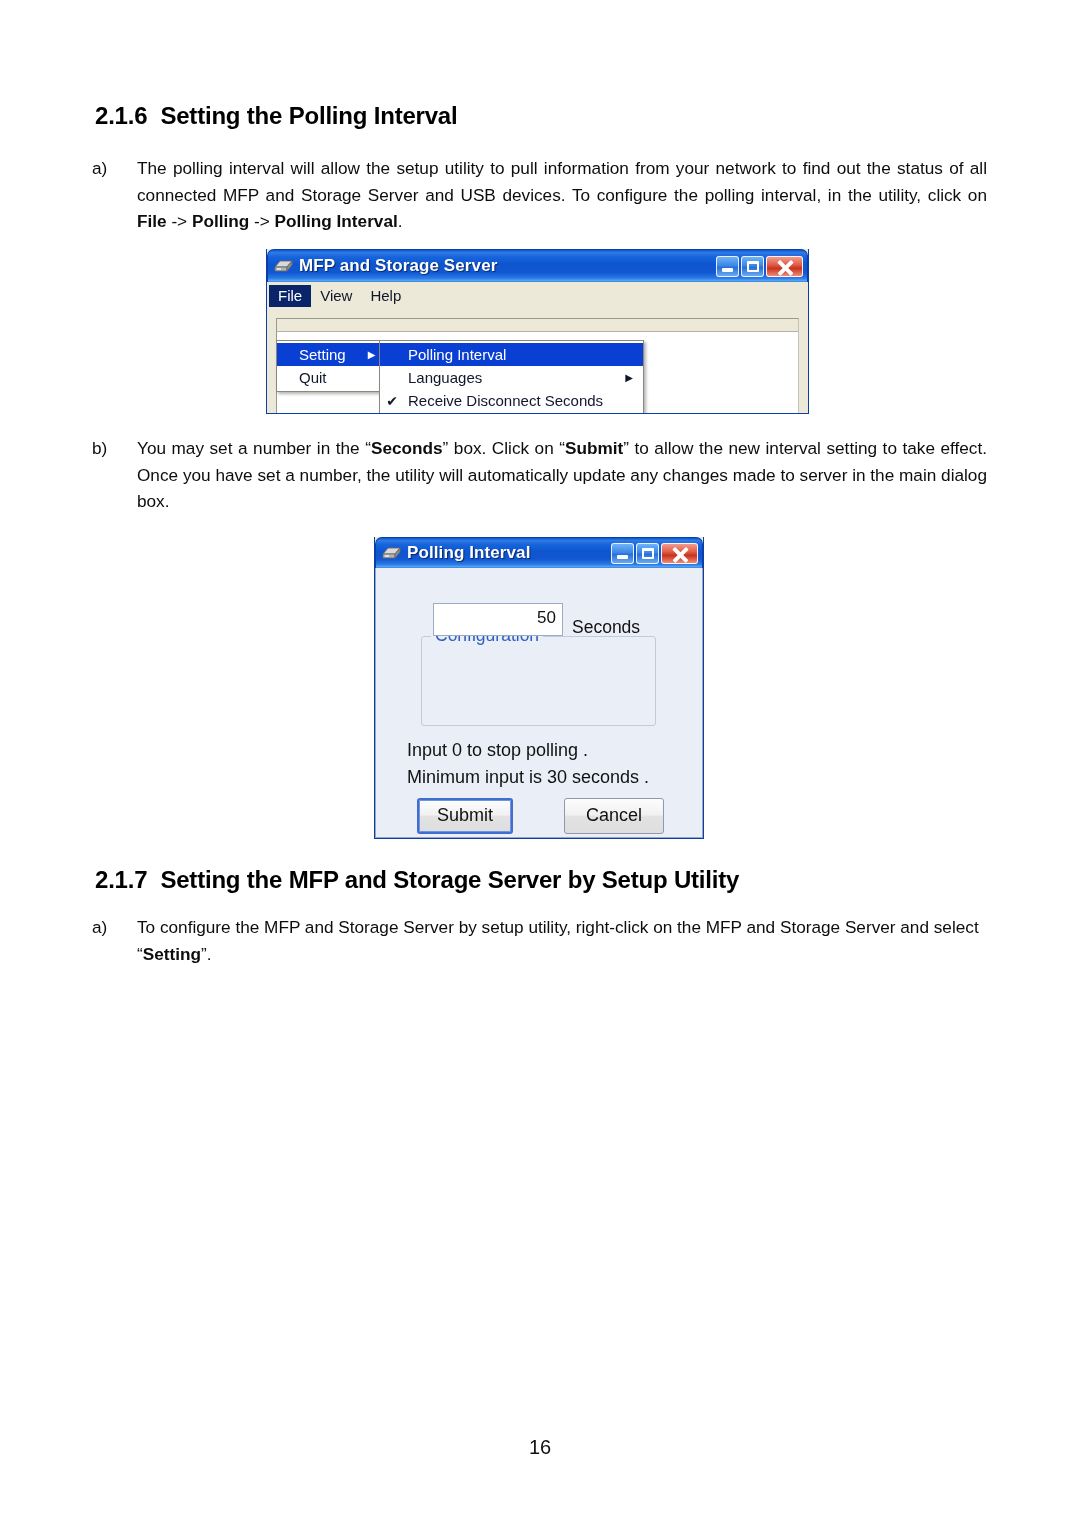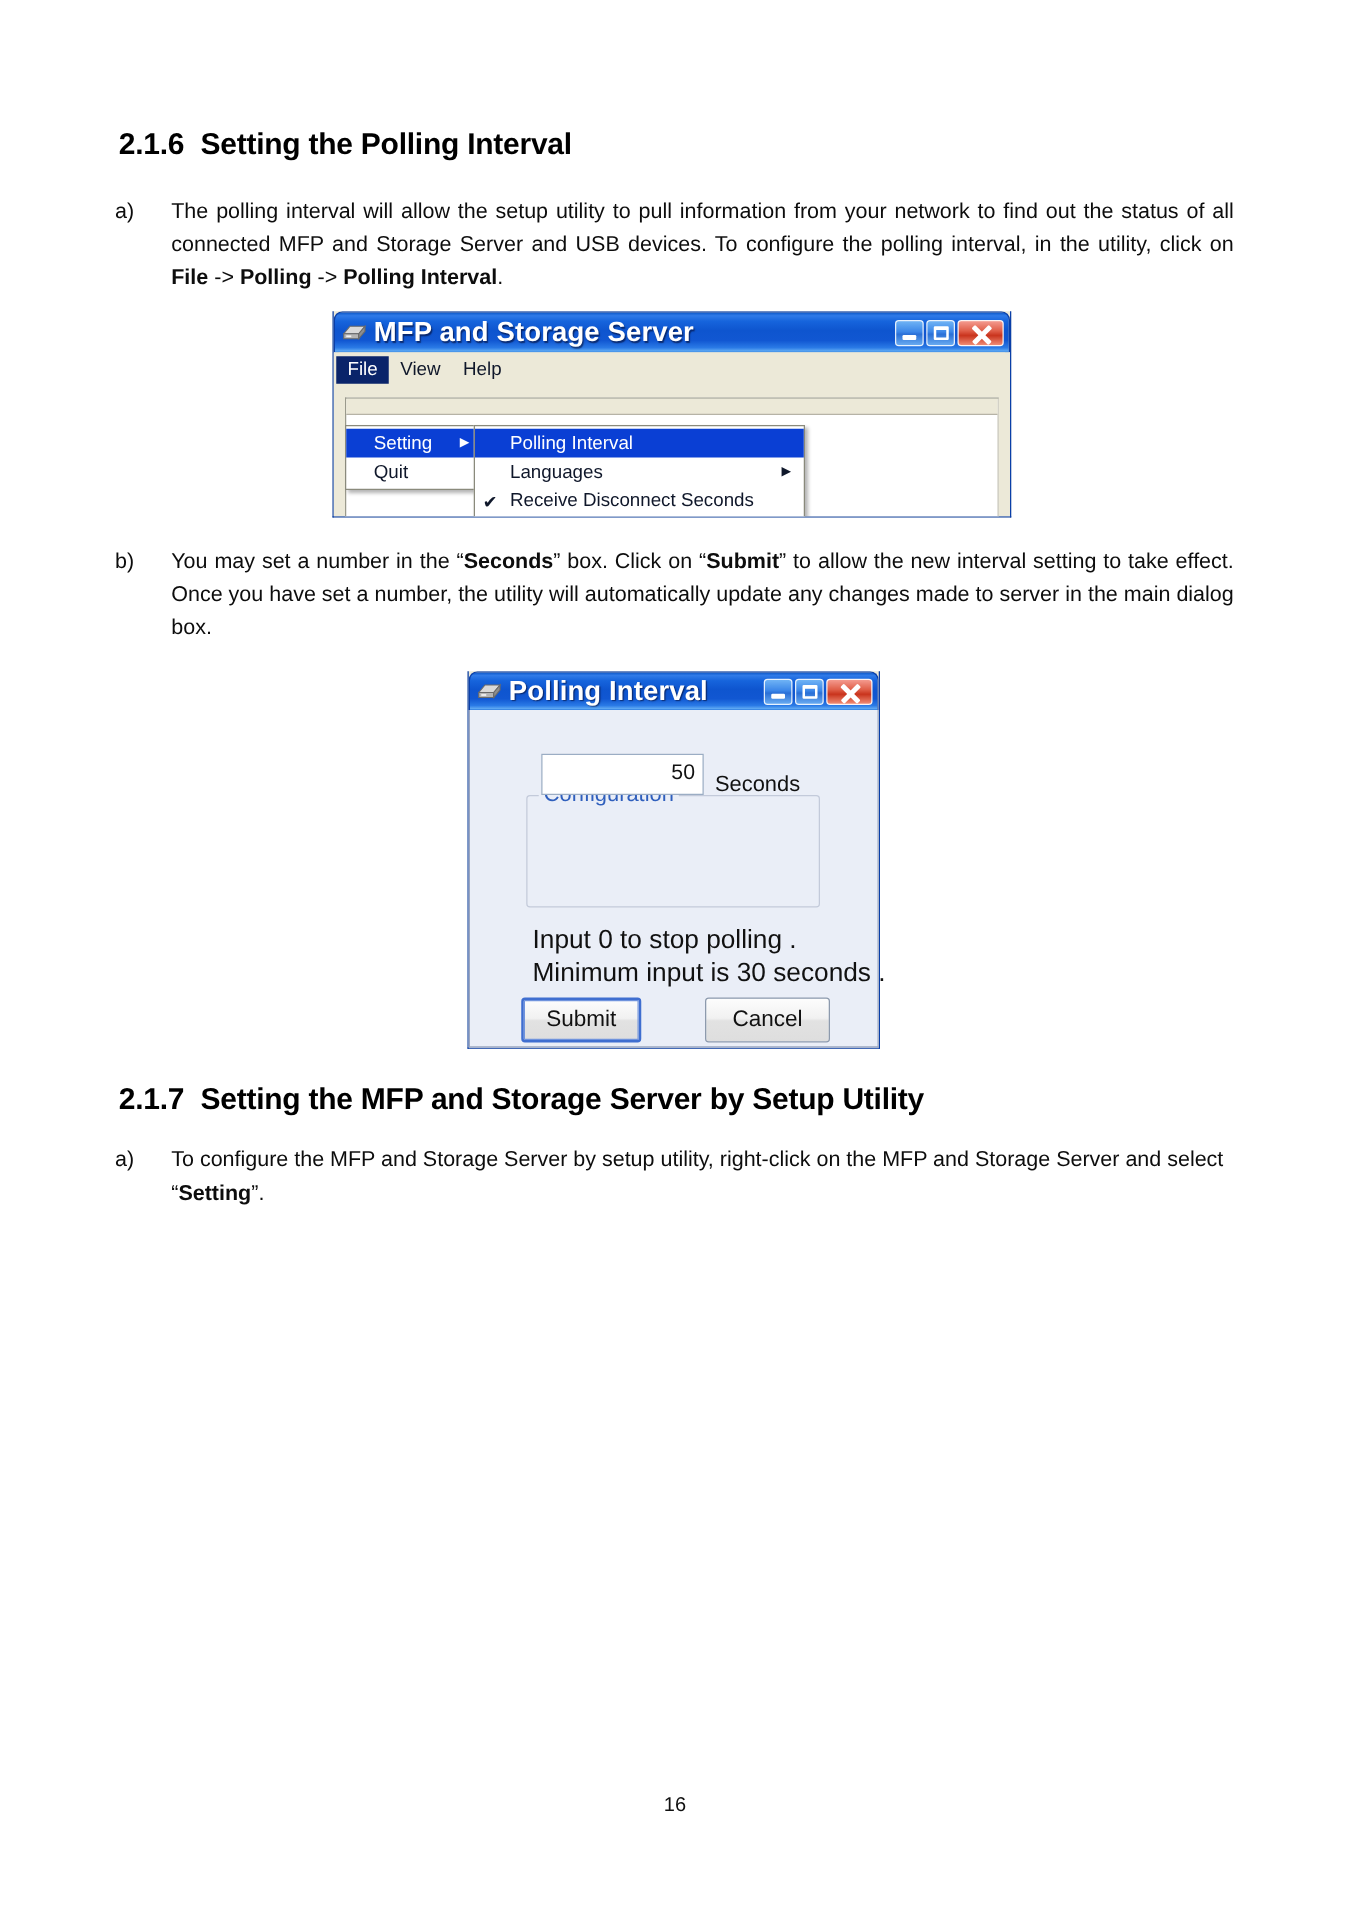--- a/index.html
+++ b/index.html
@@ -48,21 +48,21 @@
     font-size: 17.2px;
   }
   .para b { font-weight: bold; }
   .nojust { text-align: left; }
 
   .page-num {
     position: absolute;
     left: 0;
     width: 1080px;
     text-align: center;
-    font-size: 16px;
+    font-size: 20px;
     color: #111;
   }
 
   
   .xpwin {
     position: absolute;
     box-sizing: border-box;
     border: 1px solid #0a3fa8;
     border-top: none;
     background: #ece9d8;
@@ -84,21 +84,21 @@
   }
   .xp-title-ico {
     width: 19px; height: 16px;
     margin-left: 6px; margin-right: 6px;
     flex: 0 0 auto;
     position: relative;
   }
   .xp-title-ico svg { display:block; }
   .xp-title-text {
     color: #ffffff;
-    font-size: 22px;
+    font-size: 17px;
     font-weight: bold;
     letter-spacing: 0.1px;
     text-shadow: 1px 1px 1px rgba(0,0,30,0.55);
     white-space: nowrap;
     flex: 1 1 auto;
   }
   .xp-btns {
     display: flex;
     align-items: center;
     gap: 2px;
@@ -257,24 +257,23 @@
   .seconds-lbl {
     position: absolute;
     left: 196px; top: 49px;
     font-size: 17.5px;
     color: #111;
     white-space: nowrap;
   }
   .info-line {
     position: absolute;
     left: 31px;
-    font-size: 21px;
+    font-size: 18px;
     color: #111;
     white-space: nowrap;
-    margin-left: 19px;
   }
   .dlg-btn {
     position: absolute;
     box-sizing: border-box;
     background: linear-gradient(to bottom, #fdfdfd 0%, #f1f1f1 46%, #e2e2e2 52%, #dedede 100%);
     border: 1px solid #8d9aad;
     border-radius: 3px;
     font-size: 18px;
     color: #111;
     text-align: center;

